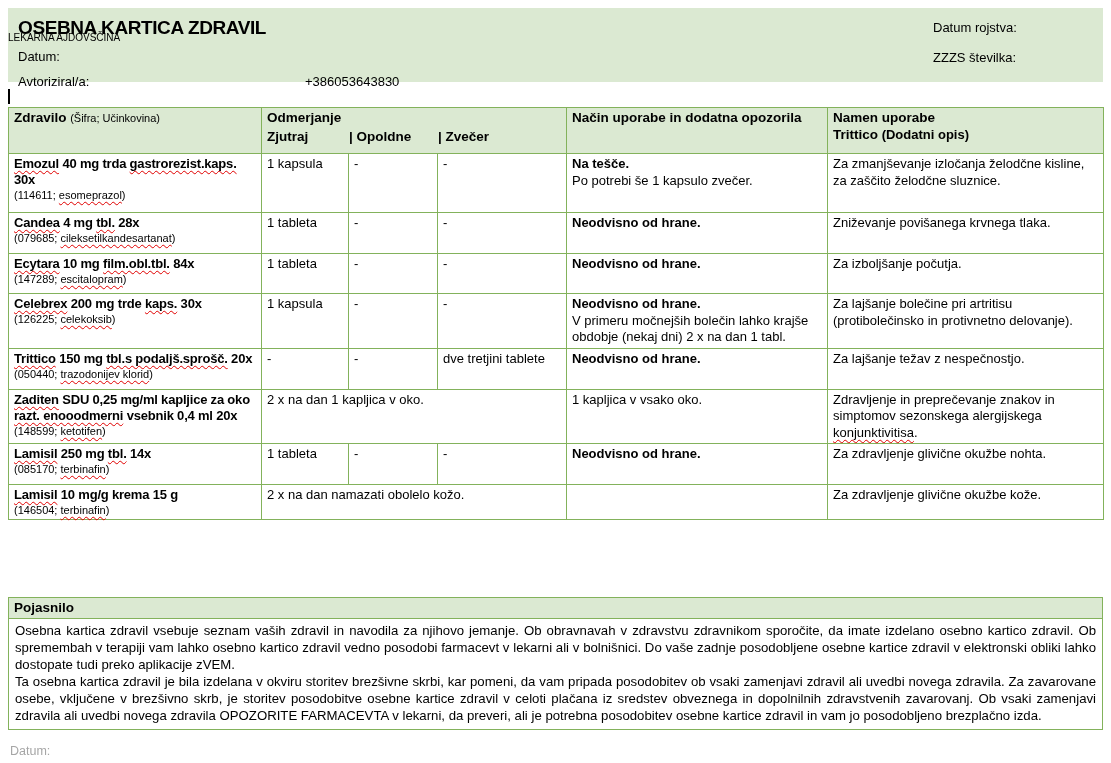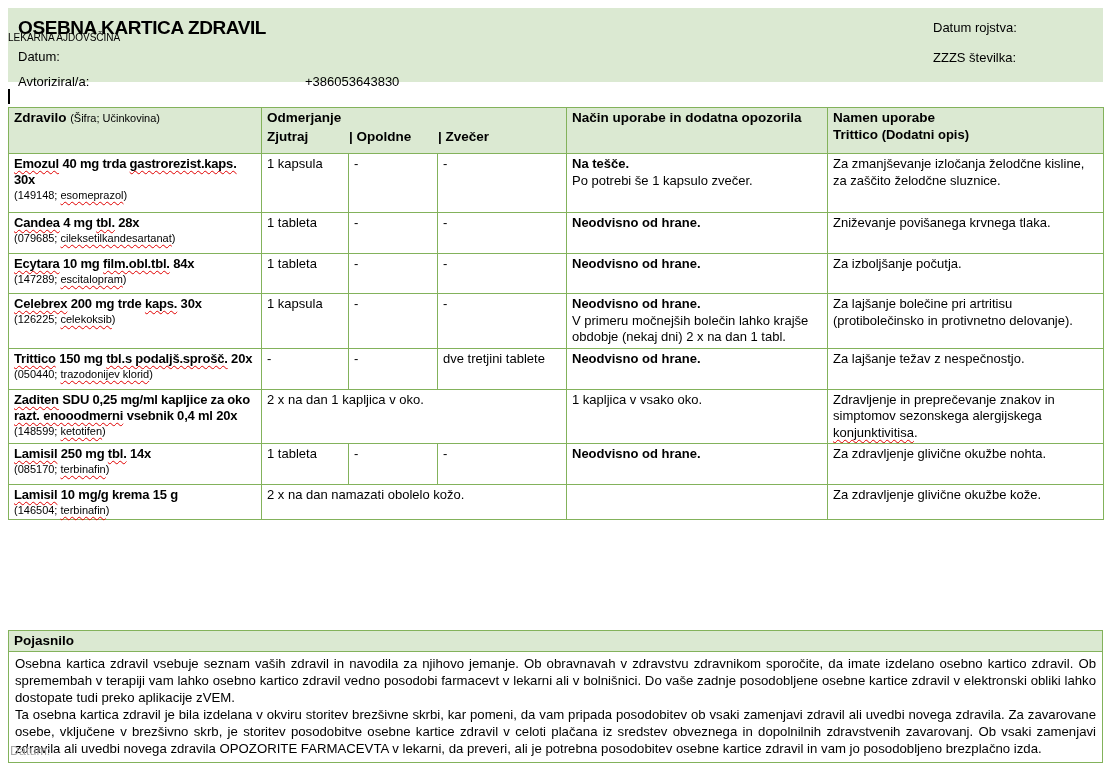--- a/index.html
+++ b/index.html
@@ -38,21 +38,21 @@
   #med-rows tr:nth-child(4){height:52px;}
   #med-rows tr:nth-child(5){height:41px;}
   #med-rows tr:nth-child(6){height:54px;}
   #med-rows tr:nth-child(7){height:41px;}
   #med-rows tr:nth-child(8){height:31px;}
   .drug-name{font-weight:700;font-size:13px;letter-spacing:-0.2px;line-height:16px;}
   .drug-code{font-size:11px;line-height:12.5px;margin-top:1px;}
   .sq{text-decoration:underline;text-decoration-style:wavy;text-decoration-color:var(--squiggle);text-decoration-thickness:1px;text-underline-offset:2px;text-decoration-skip-ink:none;}
 
   
-  .poj{position:absolute;left:8px;top:630px;width:1095px;}
+  .poj{position:absolute;left:8px;top:597px;width:1095px;}
   .poj-title{box-sizing:border-box;background:var(--band);border:1px solid var(--border);border-bottom:none;padding:2px 5px 1px 5px;font-size:13.5px;font-weight:700;height:21px;}
   .poj-body{box-sizing:border-box;border:1px solid var(--border);padding:3px 6px 4px 6px;font-size:13.2px;line-height:17.1px;}
   .poj-body p{margin:0;text-align:justify;}
 
   
   .footer-date{position:absolute;left:10px;top:744px;font-size:12.5px;color:var(--gray);}
   .footer-page{position:absolute;left:8px;width:1095px;top:744px;text-align:center;font-size:12.5px;color:var(--gray);}
 </style>
 </head>
 <body>
@@ -98,21 +98,21 @@
         <th>
           <div class="hdr-main">Namen uporabe</div>
           <div><span class="hdr-main">Trittico</span> <span>(Dodatni opis)</span></div>
         </th>
       </tr>
     </thead>
     <tbody id="med-rows">
         <tr>
           <td class="cell-drug">
             <div class="drug-name"><span class="sq">Emozul</span><span> 40 mg trda </span><span class="sq">gastrorezist.kaps.</span><span> 30x</span></div>
-            <div class="drug-code"><span>(149148; </span><span class="sq">esomeprazol</span><span>)</span></div>
+            <div class="drug-code"><span>(114611; </span><span class="sq">esomeprazol</span><span>)</span></div>
           </td>
           <td class="cell-dose">1 kapsula</td>
           <td class="cell-dose">-</td>
           <td class="cell-dose">-</td>
           <td class="cell-usage">
             <div class="b">Na tešče.</div>
             <div>Po potrebi še 1 kapsulo zvečer.</div>
           </td>
           <td class="cell-purpose"><span>Za zmanjševanje izločanja želodčne kisline, za zaščito želodčne sluznice.</span></td>
         </tr>

